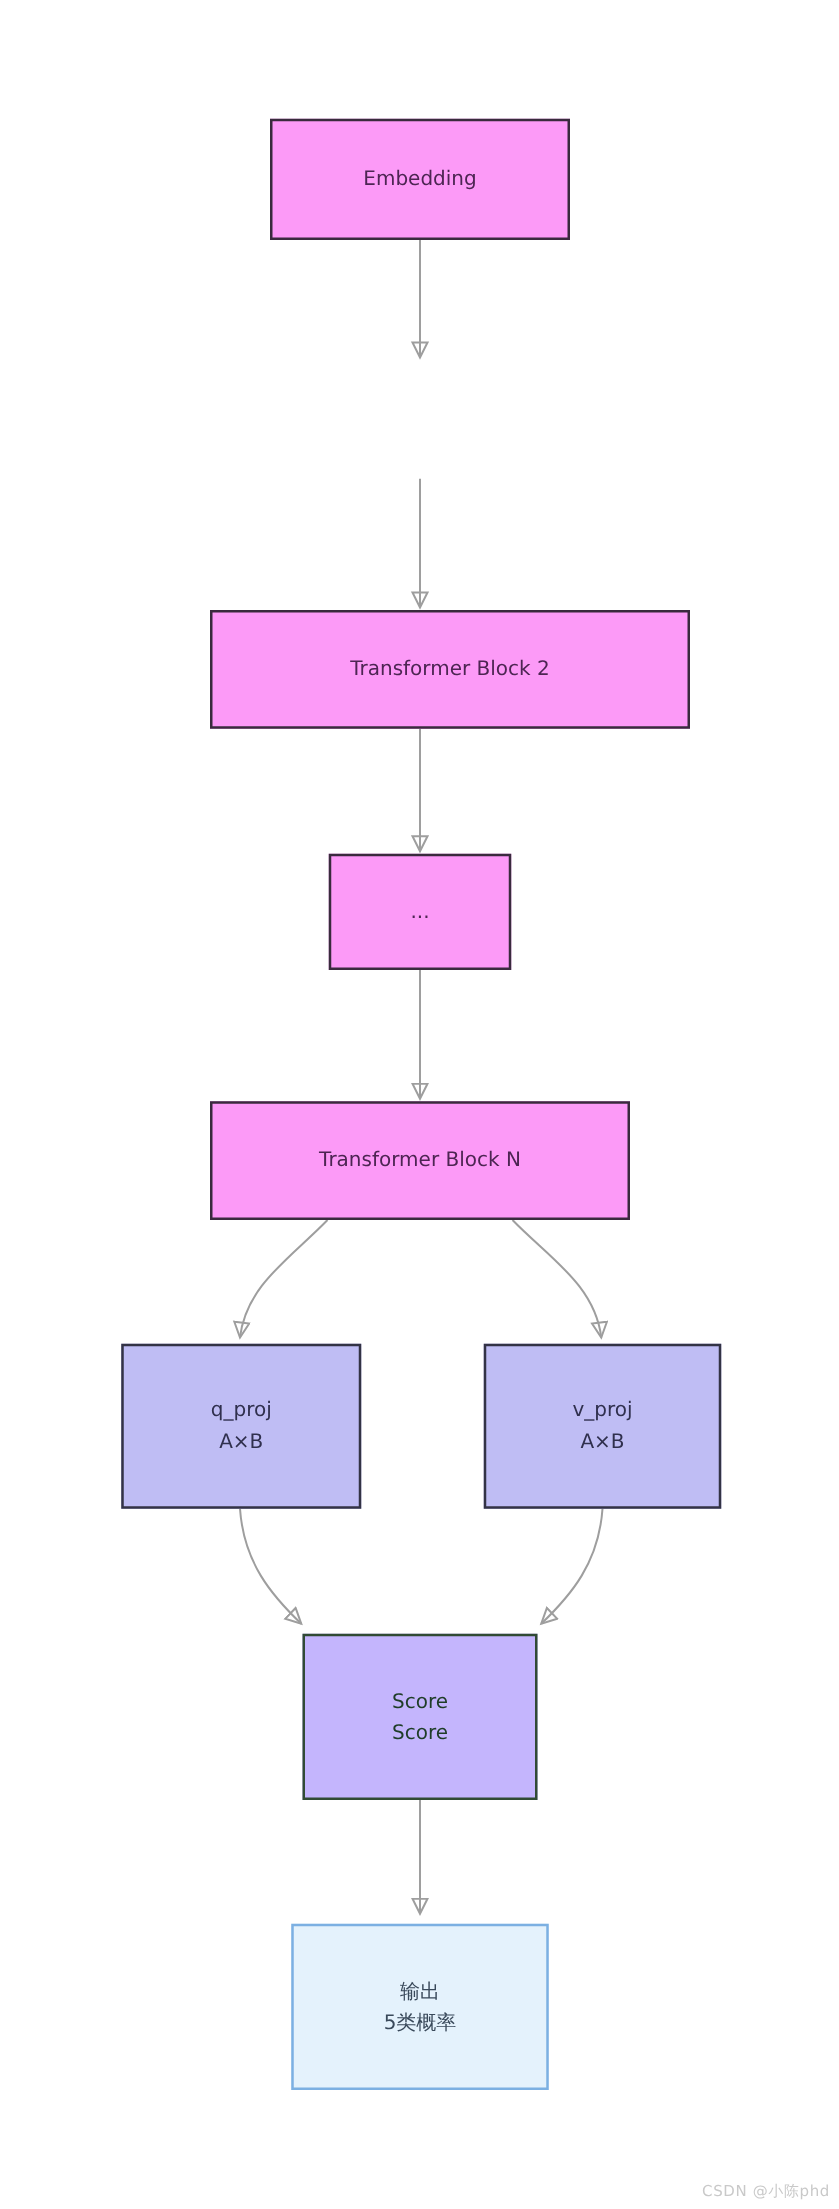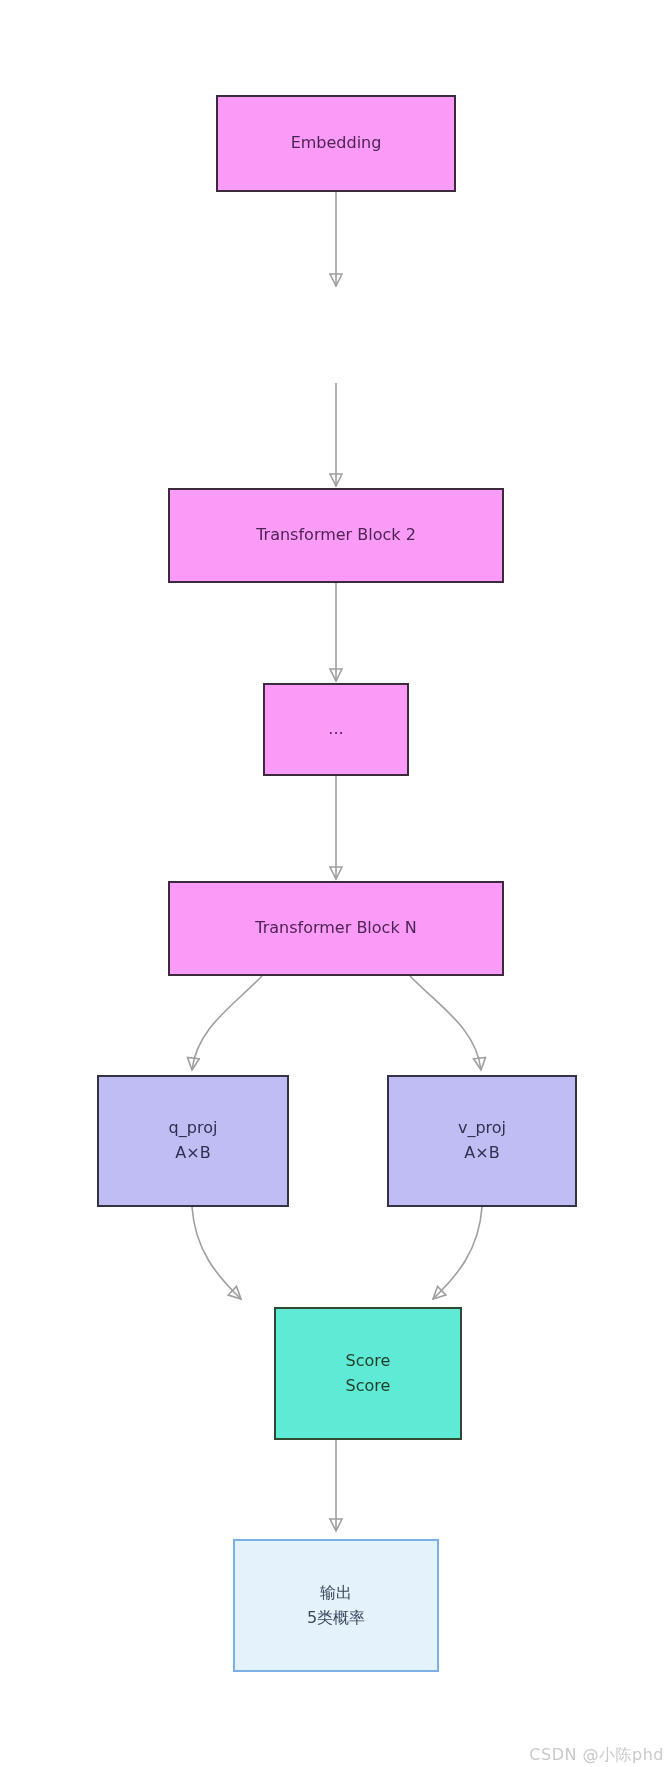--- a/index.html
+++ b/index.html
@@ -42,44 +42,43 @@
     background: #fc9af7;
     border: 2px solid #3a2a3e;
     color: #4d2553;
   }
   .node.lavender {
     background: #bfbdf4;
     border: 2px solid #333345;
     color: #30304e;
   }
   .node.green {
-    background: #5eead4;
+    background: #c4b5fd;
     border: 2px solid #314a34;
     color: #1f3d28;
-    margin-left: 32px;
   }
   .node.blue {
     background: #e4f2fc;
     border: 2px solid #7cb0e2;
     color: #39495a;
   }
   .n-embedding { left: 216px; top: 95px;  width: 240px; height: 97px; }
   .n-block1    { left: 168px; top: 288px; width: 336px; height: 95px; }
-  .n-block2    { left: 168px; top: 488px; width: 336px; height: 95px; }
+  .n-block2    { left: 168px; top: 488px; width: 384px; height: 95px; }
   .n-ellipsis  { left: 263px; top: 683px; width: 146px; height: 93px; }
   .n-blockN    { left: 168px; top: 881px; width: 336px; height: 95px; }
   .n-qproj     { left: 97px;  top: 1075px; width: 192px; height: 132px; }
   .n-vproj     { left: 387px; top: 1075px; width: 190px; height: 132px; }
   .n-score     { left: 242px; top: 1307px; width: 188px; height: 133px; }
   .n-output    { left: 233px; top: 1539px; width: 206px; height: 133px; }
   .watermark {
     position: absolute;
     right: 7px;
     top: 1745px;
-    font-size: 16px;
+    font-size: 12px;
     color: #c9c9c9;
     z-index: 1;
     letter-spacing: 0.5px;
   }
 </style>
 </head>
 <body>
 
 <div class="canvas">
 

